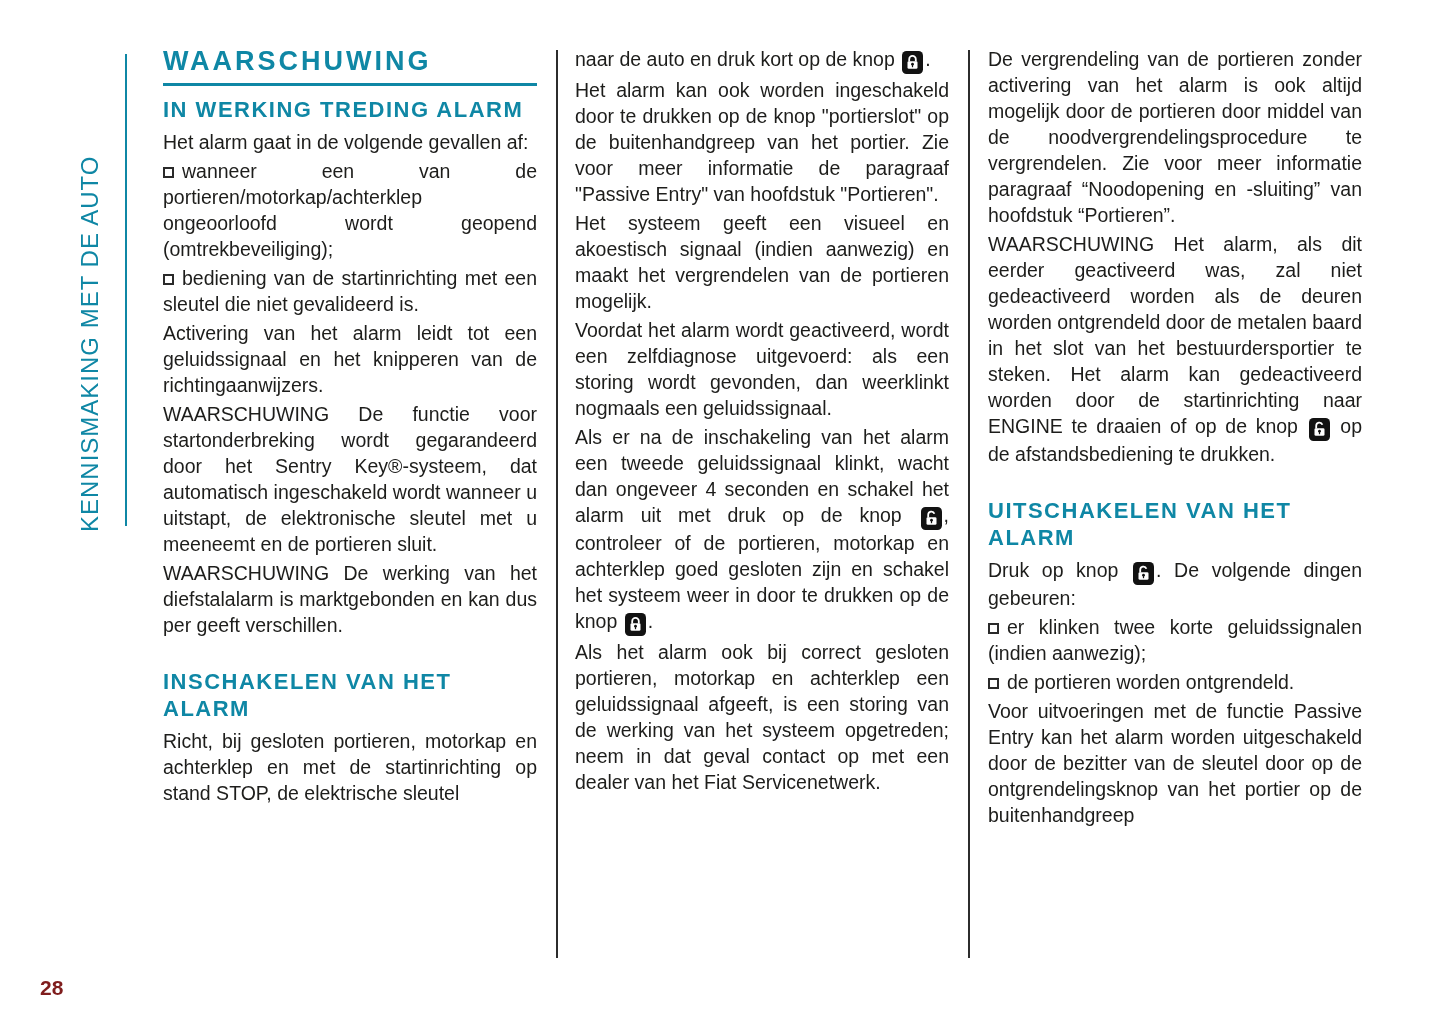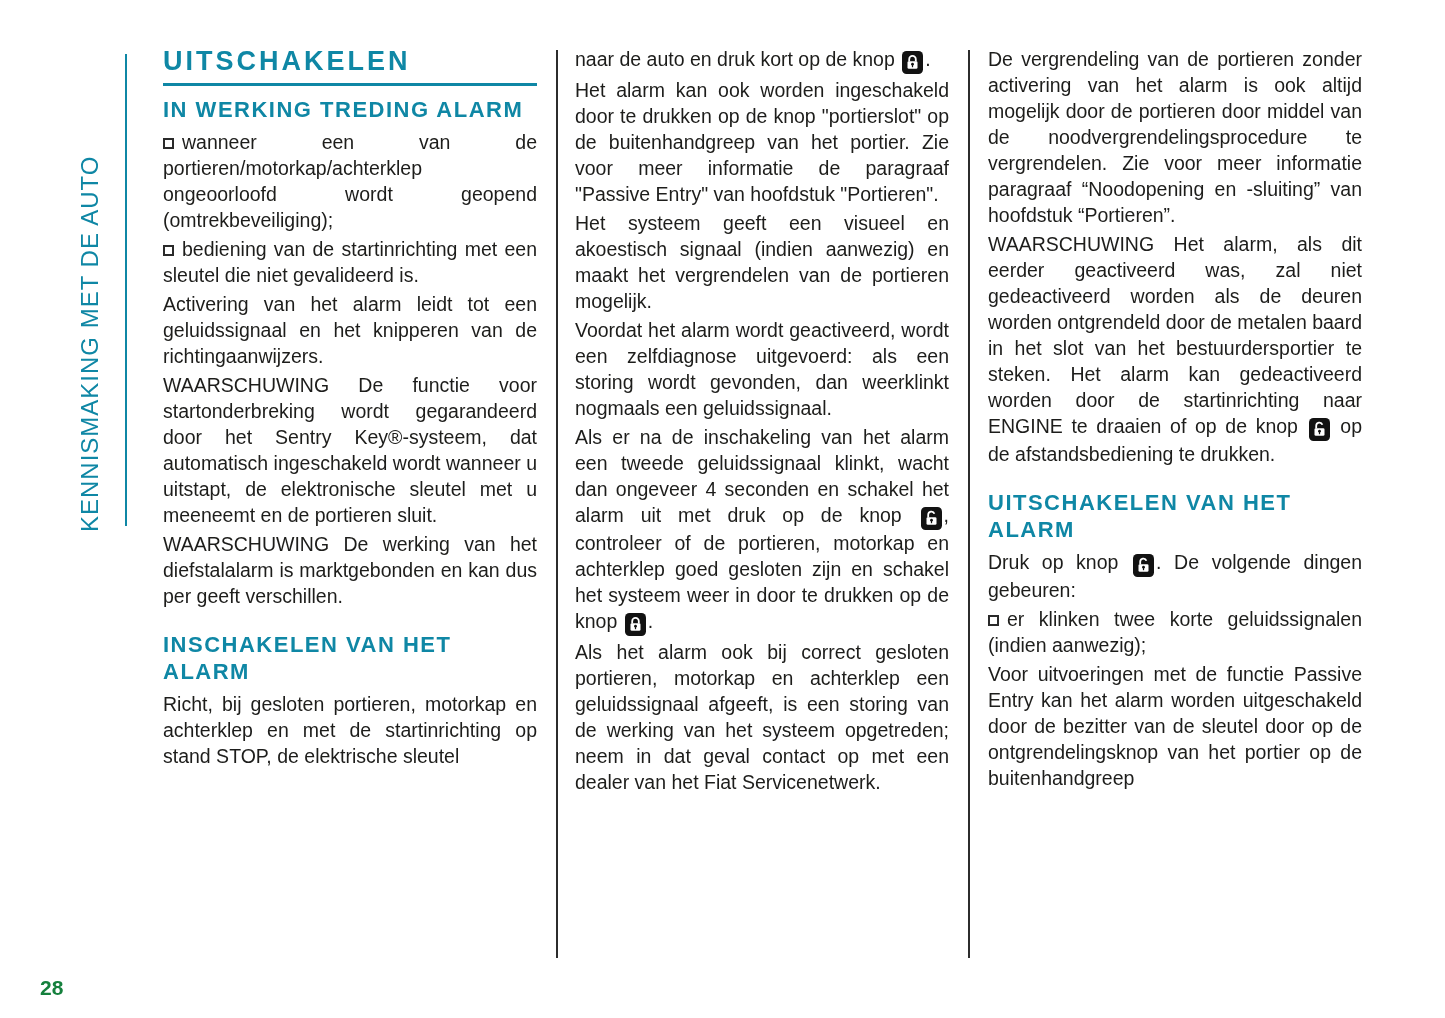--- a/index.html
+++ b/index.html
@@ -62,21 +62,21 @@
   .sub-heading{
     color:var(--accent);
     font-weight:bold;
     font-size:22px;
     letter-spacing:1.5px;
     line-height:27px;
     margin:0 0 6px 0;
     text-align:left;
   }
   .mt{margin-top:22px;}
-  .mt-lg{margin-top:22px;}
+  .mt-lg{margin-top:30px;}
   p.para{margin:0 0 3px 0;}
   .sq{
     display:inline-block;
     width:11px;height:11px;
     border:2.2px solid #2a2a2a;
     margin-right:8px;
     vertical-align:0px;
   }
   .lock{
     display:inline-flex;
@@ -85,41 +85,42 @@
     background:#121212;
     border-radius:4.5px;
     vertical-align:-5px;
     margin:0 2px;
   }
   .page-number{
     position:absolute;
     left:40px;top:976px;
     font-weight:bold;
     font-size:21px;
-    color:#15803d;
+    color:#7f1d1d;
   }
   b{font-weight:normal;}
 </style>
 </head>
 <body>
 
 <div class="page">
 
   <div class="sidebar-label">KENNISMAKING MET DE AUTO</div>
   <div class="sidebar-rule"></div>
 
   <div class="col-divider" id="divider-1"></div>
   <div class="col-divider" id="divider-2"></div>
 
   <div class="col" id="col-1">
-    <h1 class="doc-title">UITSCHAKELEN</h1>
+    <h1 class="doc-title">WAARSCHUWING</h1>
     <div class="title-rule"></div>
 
     <h2 class="sub-heading">IN WERKING TREDING ALARM</h2>
 
+    <p class="para"><span>Het alarm gaat in de volgende gevallen af:</span></p>
 
     <p class="para"><span class="sq"></span><span>wanneer een van de portieren/motorkap/achterklep ongeoorloofd wordt geopend (omtrekbeveiliging);</span></p>
 
     <p class="para"><span class="sq"></span><span>bediening van de startinrichting met een sleutel die niet gevalideerd is.</span></p>
 
     <p class="para"><span>Activering van het alarm leidt tot een geluidssignaal en het knipperen van de richtingaanwijzers.</span></p>
 
     <p class="para mt"><span>WAARSCHUWING De functie voor startonderbreking wordt gegarandeerd door het </span><b>Sentry Key®</b><span>-systeem, dat automatisch ingeschakeld wordt wanneer u uitstapt, de elektronische sleutel met u meeneemt en de portieren sluit.</span></p>
 
     <p class="para mt"><span>WAARSCHUWING De werking van het diefstalalarm is marktgebonden en kan dus per geeft verschillen.</span></p>
@@ -189,19 +190,20 @@
             <path d="M4.2 7.4V4.8a3.2 3.2 0 0 1 6.2-1.1" fill="none" stroke="#fff" stroke-width="1.8"></path>
             <rect x="2.5" y="7.2" width="10" height="7.6" rx="1.3" fill="#fff"></rect>
             <circle cx="7.5" cy="10.2" r="1.4" fill="#121212"></circle>
             <rect x="6.9" y="10.6" width="1.2" height="2.6" fill="#121212"></rect>
           </svg>
         </span><span>. De volgende dingen gebeuren:</span></p>
 
 
     <p class="para"><span class="sq"></span><span>er klinken twee korte geluidssignalen (indien aanwezig);</span></p>
 
+    <p class="para"><span class="sq"></span><span>de portieren worden ontgrendeld.</span></p>
 
     <p class="para"><span>Voor uitvoeringen met de functie Passive Entry kan het alarm worden uitgeschakeld door de bezitter van de sleutel door op de ontgrendelingsknop van het portier op de buitenhandgreep</span></p>
   </div>
 
   <div class="page-number">28</div>
 
 </div>
 
 </body></html>

